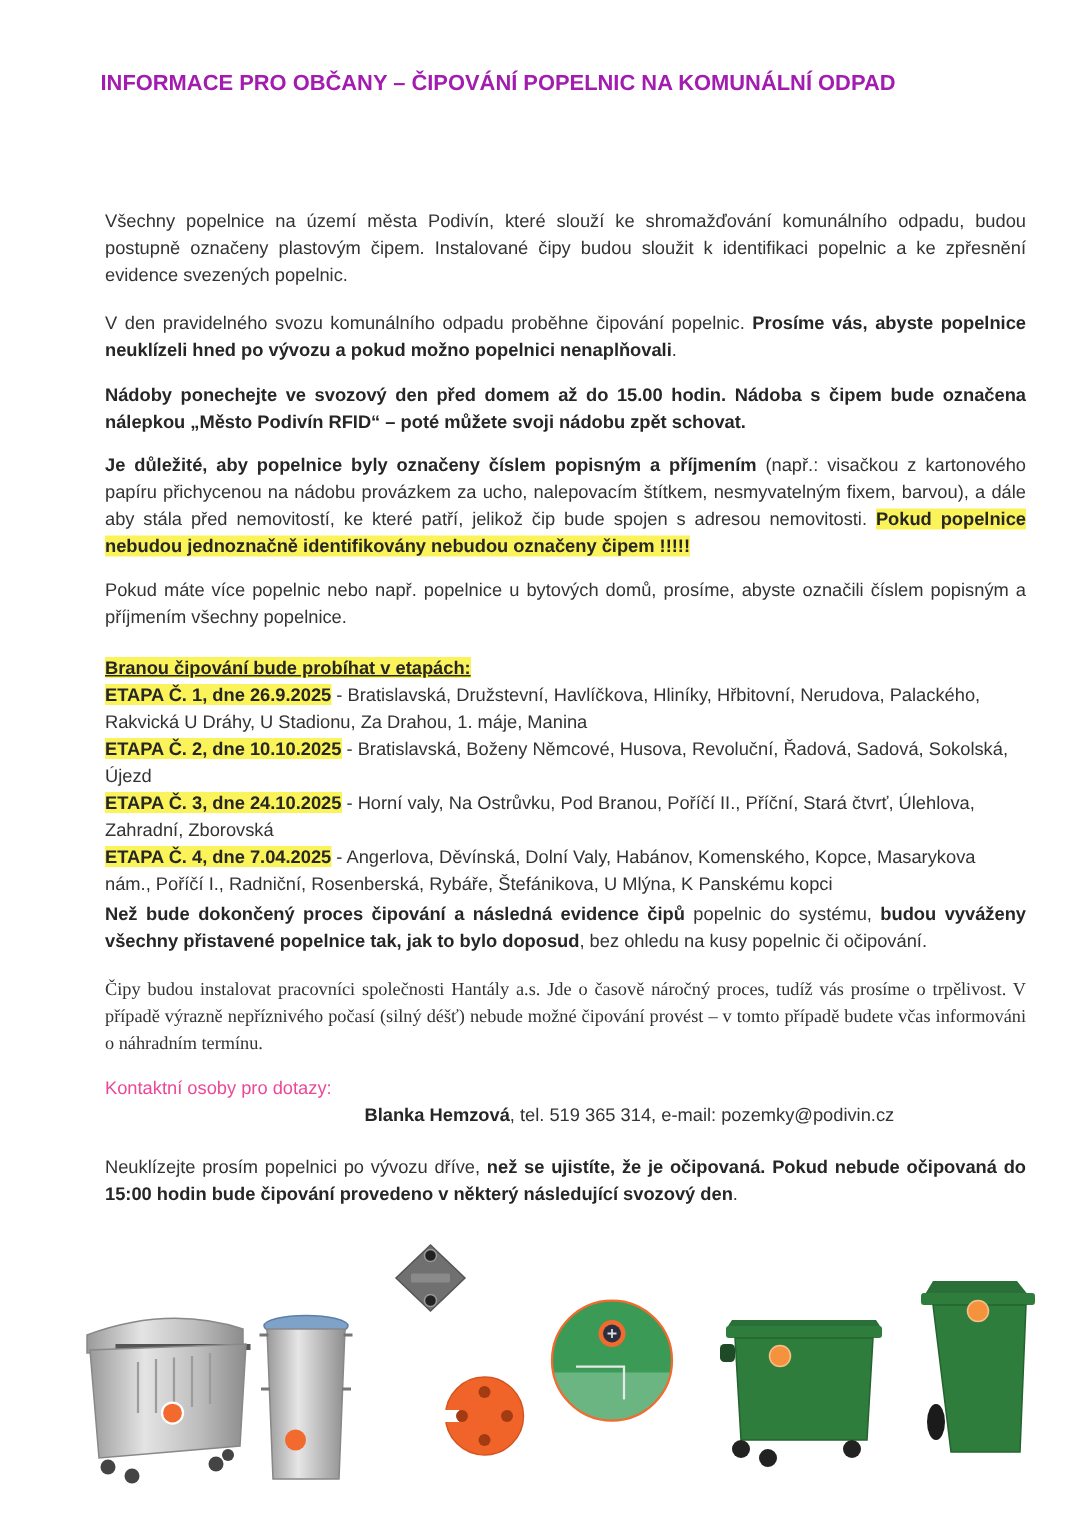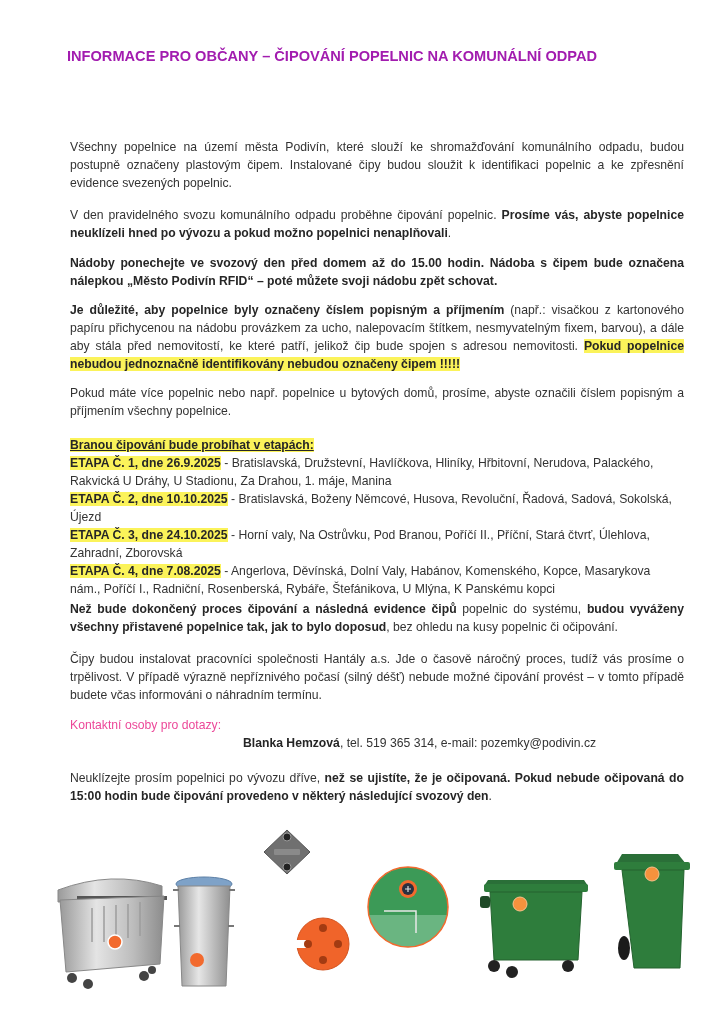--- a/index.html
+++ b/index.html
@@ -48,28 +48,28 @@
     <span class="b">Je důležité, aby popelnice byly označeny číslem popisným a příjmením</span><span> (např.: visačkou z kartonového papíru přichycenou na nádobu provázkem za ucho, nalepovacím štítkem, nesmyvatelným fixem, barvou), a dále aby stála před nemovitostí, ke které patří, jelikož čip bude spojen s adresou nemovitosti. </span><span class="b hl">Pokud popelnice nebudou jednoznačně identifikovány nebudou označeny čipem !!!!!</span>
   </div>
 
   <div class="block" style="top:384px;">Pokud máte více popelnic nebo např. popelnice u bytových domů, prosíme, abyste označili číslem popisným a příjmením všechny popelnice.</div>
 
   <div class="block" style="top:436px; text-align:left;">
     <div><span class="b hl u">Branou čipování bude probíhat v etapách:</span></div>
     <div><span class="b hl">ETAPA Č. 1, dne 26.9.2025</span><span> - Bratislavská, Družstevní, Havlíčkova, Hliníky, Hřbitovní, Nerudova, Palackého, Rakvická U Dráhy, U Stadionu, Za Drahou, 1. máje, Manina</span></div>
     <div><span class="b hl">ETAPA Č. 2, dne 10.10.2025</span><span> - Bratislavská, Boženy Němcové, Husova, Revoluční, Řadová, Sadová, Sokolská, Újezd</span></div>
     <div><span class="b hl">ETAPA Č. 3, dne 24.10.2025</span><span> - Horní valy, Na Ostrůvku, Pod Branou, Poříčí II., Příční, Stará čtvrť, Úlehlova, Zahradní, Zborovská</span></div>
-    <div><span class="b hl">ETAPA Č. 4, dne 7.08.2025</span><span> - Angerlova, Děvínská, Dolní Valy, Habánov, Komenského, Kopce, Masarykova nám., Poříčí I., Radniční, Rosenberská, Rybáře, Štefánikova, U Mlýna, K Panskému kopci</span></div>
+    <div><span class="b hl">ETAPA Č. 4, dne 7.04.2025</span><span> - Angerlova, Děvínská, Dolní Valy, Habánov, Komenského, Kopce, Masarykova nám., Poříčí I., Radniční, Rosenberská, Rybáře, Štefánikova, U Mlýna, K Panskému kopci</span></div>
   </div>
 
   <div class="block" style="top:600px;">
     <span class="b">Než bude dokončený proces čipování a následná evidence čipů</span><span> popelnic do systému, </span><span class="b">budou vyváženy všechny přistavené popelnice tak, jak to bylo doposud</span><span>, bez ohledu na kusy popelnic či očipování.</span>
   </div>
 
-  <div class="block" style="top:650px;">Čipy budou instalovat pracovníci společnosti Hantály a.s. Jde o časově náročný proces, tudíž vás prosíme o trpělivost. V případě výrazně nepříznivého počasí (silný déšť) nebude možné čipování provést – v tomto případě budete včas informováni o náhradním termínu.</div>
+  <div class="block" style="top:650px;font-family:Liberation Serif, serif;">Čipy budou instalovat pracovníci společnosti Hantály a.s. Jde o časově náročný proces, tudíž vás prosíme o trpělivost. V případě výrazně nepříznivého počasí (silný déšť) nebude možné čipování provést – v tomto případě budete včas informováni o náhradním termínu.</div>
 
   <div class="contact-label">Kontaktní osoby pro dotazy:</div>
   <div class="contact-row" style="top:736px;">
     <span class="b">Blanka Hemzová</span><span>, tel. 519 365 314, e-mail: pozemky@podivin.cz</span>
   </div>
 
   <div class="block" style="top:769px;">
     <span> Neuklízejte prosím popelnici po vývozu dříve, </span><span class="b">než se ujistíte, že je očipovaná. Pokud nebude očipovaná do 15:00 hodin bude čipování provedeno v některý následující svozový den</span><span>.</span>
   </div>
 

